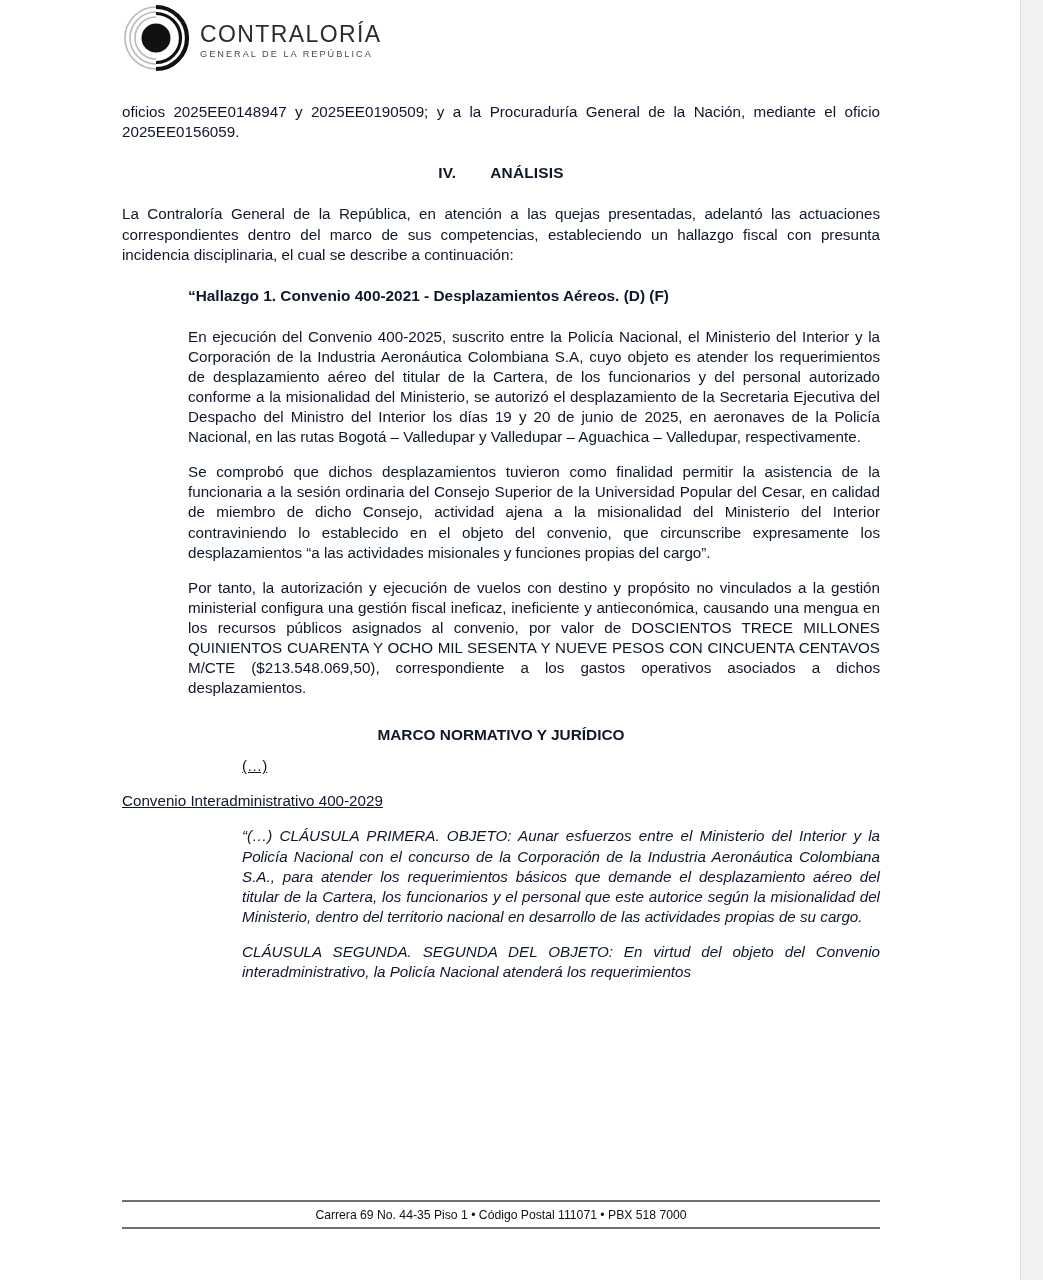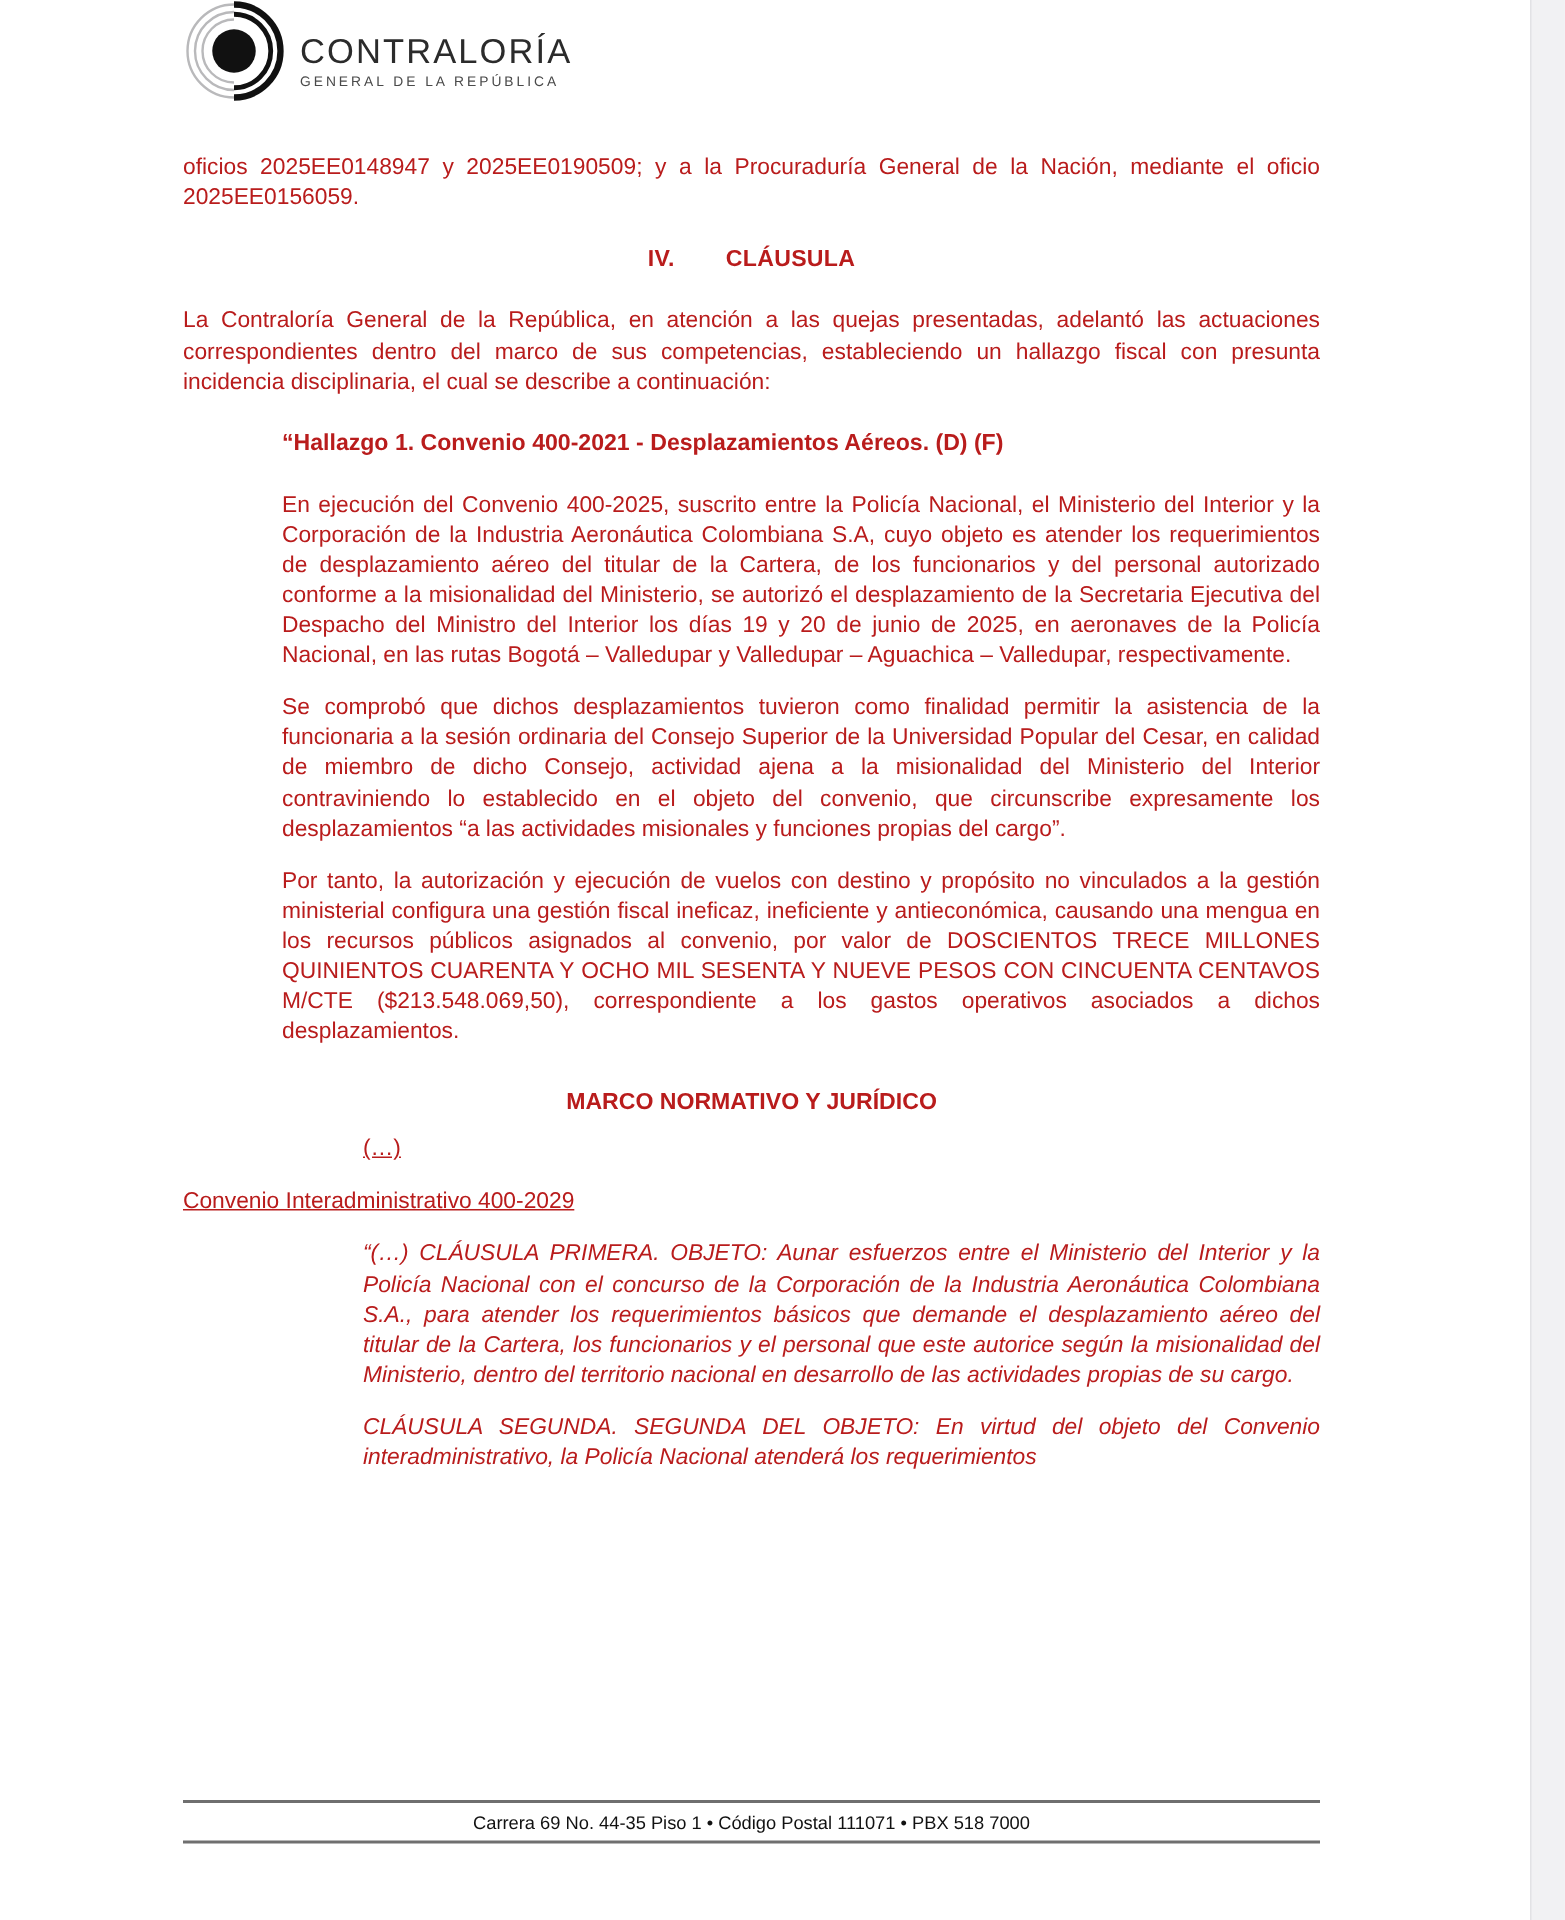--- a/index.html
+++ b/index.html
@@ -43,20 +43,21 @@
     position: absolute;
     left: 122px;
     top: 0;
     width: 758px;
   }
 
   
   .letterhead {
     height: 76px;
     display: flex;
+    align-items: center;
     gap: 10px;
   }
   .logo-mark {
     width: 68px;
     height: 68px;
     flex: 0 0 68px;
     position: relative;
   }
   .logo-wordmark {
     display: flex;
@@ -75,21 +76,21 @@
     letter-spacing: 2.0px;
     color: #4a4a4a;
     line-height: 1;
     margin-top: 4px;
   }
 
   
   .doc-body {
     font-size: 15.2px;
     line-height: 1.32;
-    color: #b91c1c;
+    color: #0f172a;
     text-align: justify;
     text-justify: inter-word;
   }
   p { margin: 0; }
   .p-gap { height: 15px; }
   .p-gap-sm { height: 11px; }
   .p-gap-lg { height: 21px; }
   .u { text-decoration: underline; }
 
   .section-head {
@@ -194,21 +195,21 @@
       </div>
 
       <div class="doc-body">
 
         <div style="height:26px"></div>
 
         <p>oficios 2025EE0148947 y 2025EE0190509; y a la Procuraduría General de la Nación, mediante el oficio 2025EE0156059.</p>
 
         <div class="p-gap-lg"></div>
 
-        <p class="section-head"><span class="numeral">IV.</span><span>CLÁUSULA</span></p>
+        <p class="section-head"><span class="numeral">IV.</span><span>ANÁLISIS</span></p>
 
         <div class="p-gap-lg"></div>
 
         <p>La Contraloría General de la República, en atención a las quejas presentadas, adelantó las actuaciones correspondientes dentro del marco de sus competencias, estableciendo un hallazgo fiscal con presunta incidencia disciplinaria, el cual se describe a continuación:</p>
 
         <div class="p-gap-lg"></div>
 
         <p class="hallazgo-title">“Hallazgo 1. Convenio 400-2021 - Desplazamientos Aéreos. (D) (F)</p>
 
         <div class="p-gap-lg"></div>

